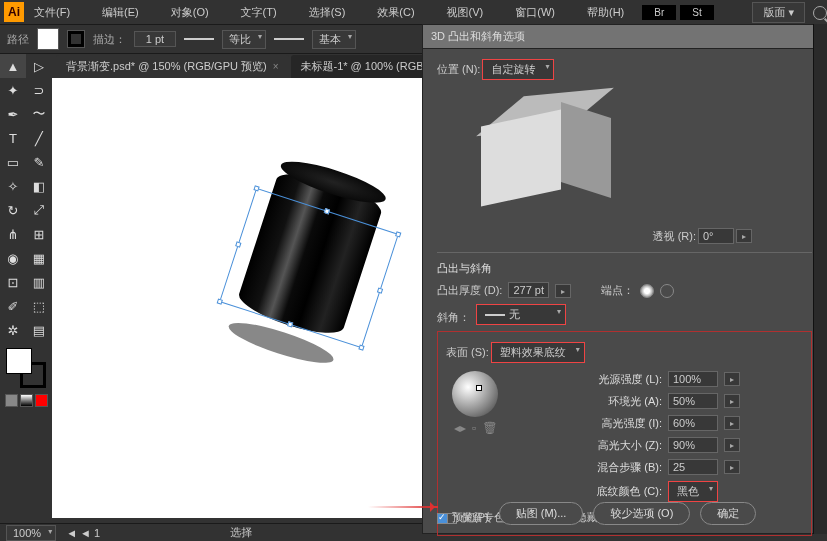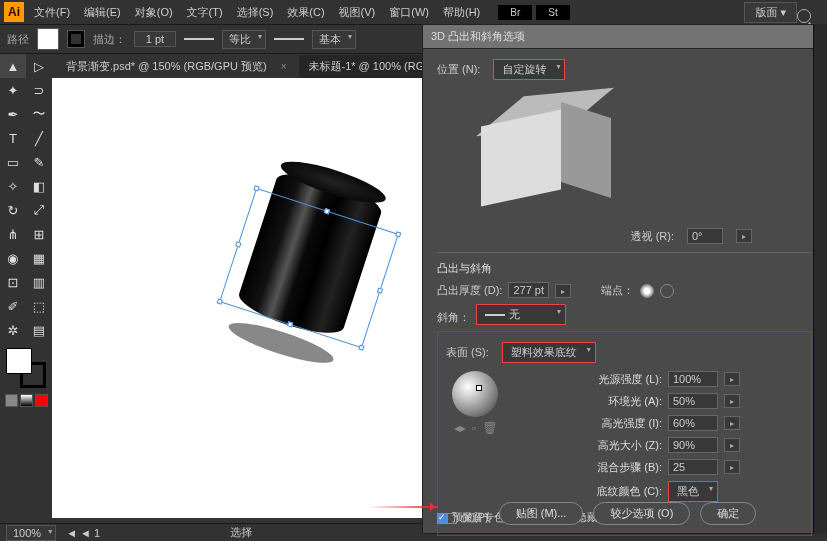--- a/index.html
+++ b/index.html
@@ -1,36 +1,36 @@
 <!DOCTYPE html>
 <html><head>
 <meta charset="utf-8">
 <style>
 *{margin:0;padding:0;box-sizing:border-box;font-family:"Microsoft YaHei",sans-serif;font-size:11px;color:#ccc;user-select:none}
 body{background:#323232;width:827px;height:541px;overflow:hidden;position:relative}
 .topbar{height:24px;background:#323232;display:flex;align-items:center;padding:0 4px;gap:4px}
 .ai-logo{width:20px;height:20px;background:#ff9a00;color:#330000;font-weight:bold;display:flex;align-items:center;justify-content:center;font-size:12px}
-.menu{display:flex;gap:2px}
+.menu{display:flex;gap:20px}
 .menu span{padding:3px 6px;cursor:pointer}
 .br-st{display:flex;gap:4px;margin-left:8px}
 .br-st span{background:#000000;padding:2px 12px;font-size:10px}
-.topright{position:absolute;right:16px;top:2px;display:flex;align-items:flex-end}
+.topright{position:absolute;right:0;top:2px;display:flex;gap:8px;align-items:center}
 .topright .box{padding:2px 10px;background:#383838;border:1px solid #555}
 .search-icon{width:14px;height:14px;border:1.5px solid #aaa;border-radius:50%;position:relative}
 .search-icon::after{content:"";position:absolute;width:6px;height:1.5px;background:#aaa;bottom:-3px;right:-4px;transform:rotate(45deg)}
 .optbar{height:30px;background:#323232;border-top:1px solid #1a1a1a;border-bottom:1px solid #1a1a1a;display:flex;align-items:center;padding:0 7px;gap:8px}
 .swatch{width:22px;height:22px;background:#fff;border:1px solid #555}
 .swatch.dark{background:#000;width:18px;height:18px;position:relative}
 .swatch.dark::after{content:"";position:absolute;inset:3px;background:#323232}
 .optbar .lbl{color:#aaa}
 .numfield{background:#383838;border:1px solid #555;padding:1px 4px;width:42px;text-align:center}
 .ddl{background:#383838;border:1px solid #555;padding:1px 14px 1px 6px;position:relative}
 .ddl::after{content:"▾";position:absolute;right:3px;color:#aaa;font-size:8px}
 .tabs{height:24px;background:#323232;display:flex;align-items:flex-end;padding-left:56px}
-.tab{padding:4px 10px;background:#323232;color:#aaa;border-top-left-radius:3px;border-top-right-radius:3px;margin-right:2px;display:flex;gap:14px;align-items:center}
+.tab{padding:4px 10px;background:#323232;color:#aaa;border-top-left-radius:3px;border-top-right-radius:3px;margin-right:2px;display:flex;gap:6px;align-items:center}
 .tab.active{background:#262626}
 .tab .x{color:#888;font-size:10px}
 .toolcol{position:absolute;left:0;top:54px;width:52px;background:#323232;height:480px}
 .tooldual{display:grid;grid-template-columns:26px 26px}
 .tcell{height:24px;display:flex;align-items:center;justify-content:center;color:#ddd;font-size:13px}
 .tcell.sel{background:#454545}
 .fillstroke{position:relative;width:40px;height:40px;margin:6px auto}
 .fillbox{position:absolute;width:26px;height:26px;background:#fff;border:1px solid #000;top:0;left:0}
 .strokebox{position:absolute;width:26px;height:26px;background:#323232;border:3px solid #000;bottom:0;right:0}
 .minisw{display:flex;gap:2px;justify-content:center;margin-top:2px}
@@ -39,21 +39,21 @@
 .cylinder{position:absolute;left:200px;top:100px;width:110px;height:170px;transform:rotate(18deg)}
 .cyl-body{width:110px;height:150px;background:linear-gradient(90deg,#000 0%,#111 20%,#555 33%,#0a0a0a 45%,#000 60%,#222 80%,#000 100%);position:relative;border-radius:50%/10%}
 .cyl-top{position:absolute;top:-12px;left:0;width:110px;height:24px;background:radial-gradient(ellipse,#222,#000);border-radius:50%}
 .cyl-bot{position:absolute;bottom:-10px;left:0;width:110px;height:22px;background:#888;border-radius:50%}
 .bbox{position:absolute;left:182px;top:130px;width:150px;height:120px;border:1px solid #4a90d9;transform:rotate(18deg)}
 .bbox .h{position:absolute;width:5px;height:5px;background:#fff;border:1px solid #4a90d9}
 .statusbar{position:absolute;bottom:0;left:0;width:422px;height:18px;background:#323232;border-top:1px solid #1a1a1a;display:flex;align-items:center;padding:0 6px;gap:10px;font-size:10px;color:#aaa}
 .dialog{position:absolute;left:422px;top:24px;right:0;height:510px;background:#4a4a4a;border:1px solid #222}
 .dlg-title{background:#737373;padding:4px 8px;font-size:11px;color:#ddd;border-bottom:1px solid #222}
 .dlg-body{padding:10px 14px}
-.row{display:flex;align-items:center;gap:13px;margin-bottom:8px}
+.row{display:flex;align-items:center;gap:2px;margin-bottom:8px}
 .row .lbl{color:#ccc;text-align:right}
 .ddl2{background:#383838;border:1px solid #ef4444;padding:2px 18px 2px 8px;position:relative;min-width:70px}
 .ddl2::after{content:"▾";position:absolute;right:4px;color:#aaa;font-size:8px}
 .cube-preview{width:130px;height:130px;margin:6px auto 6px 24px;position:relative}
 .cube-face{position:absolute}
 .cf1{width:80px;height:80px;background:#ddd;transform:skewY(-12deg);left:20px;top:30px}
 .cf2{width:50px;height:80px;background:#999;transform:skewY(18deg);left:100px;top:22px}
 .cf3{width:80px;height:40px;background:#bbb;transform:skewX(-50deg) skewY(-6deg);left:44px;top:4px}
 .val{background:#383838;border:1px solid #666;padding:1px 4px;min-width:36px;text-align:left}
 .section-title{color:#ddd;margin:8px 0 6px}

